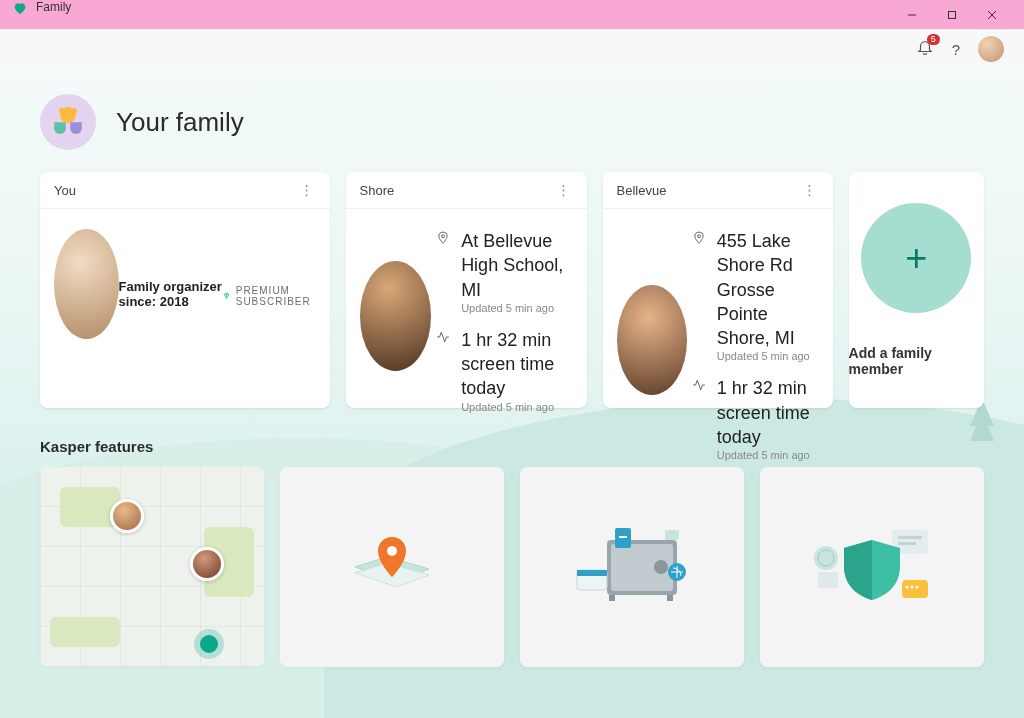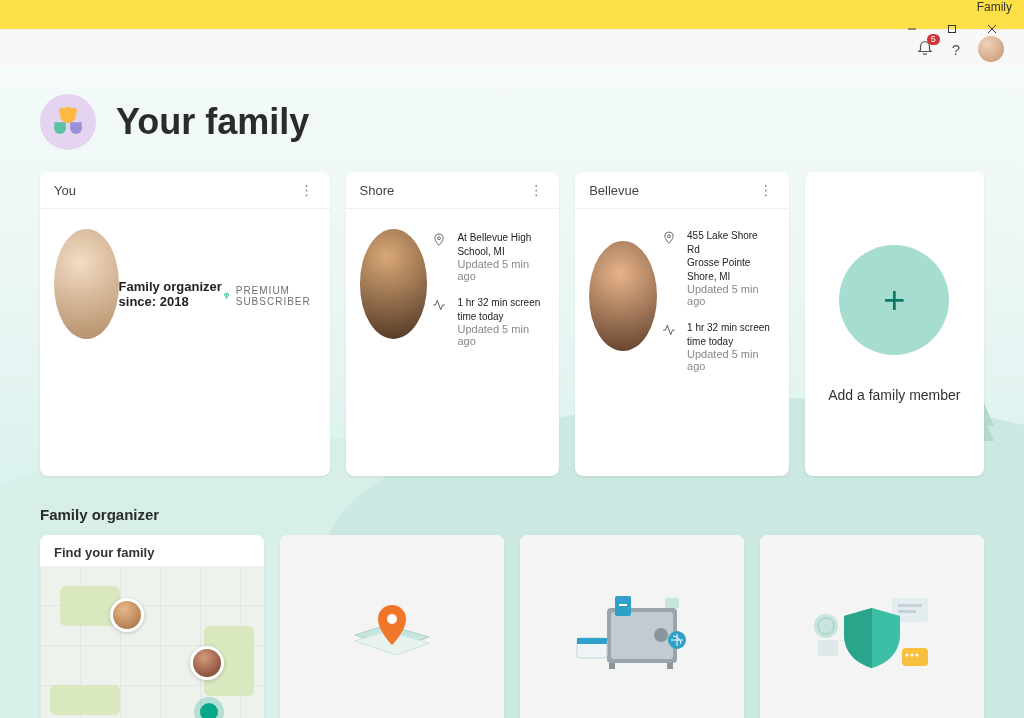--- a/index.html
+++ b/index.html
@@ -7,25 +7,24 @@
     font-family: "Segoe UI", -apple-system, sans-serif;
     background: #f8f8f8;
     width: 1024px;
     height: 718px;
     overflow: hidden;
     color: #1b1b1b;
   }
   .titlebar {
     height: 30px;
     display: flex;
-    align-items: flex-end;
+    align-items: flex-start;
     padding: 0 12px;
-    background: #fde047;
+    background: #f9a8d4;
     border-bottom: 1px solid #eee;
-    flex-direction: column;
   }
   .titlebar .heart {
     width: 16px; height: 16px;
     margin-right: 8px;
   }
   .titlebar-title { font-size: 12px; color: #333; }
   .win-controls {
     margin-left: auto;
     display: flex;
     gap: 0;
@@ -95,33 +94,33 @@
     padding: 26px 0 22px;
     position: relative;
   }
   .family-logo {
     width: 56px; height: 56px;
     border-radius: 50%;
     background: #e4d4ef;
     display: flex; align-items: center; justify-content: center;
     font-size: 26px;
   }
-  .header h1 { font-size: 36px; font-weight: 700; color: #2b2b2b; }
+  .header h1 { font-size: 26px; font-weight: 400; color: #2b2b2b; }
   .cards {
     display: flex;
     gap: 16px;
     position: relative;
     z-index: 2;
   }
   .card {
     flex: 1;
     background: #fff;
     border-radius: 8px;
     box-shadow: 0 1px 3px rgba(0,0,0,0.05), 0 1px 2px rgba(0,0,0,0.04);
-    height: 304px;
+    height: 236px;
     display: flex;
     flex-direction: column;
   }
   .card-head {
     display: flex;
     justify-content: space-between;
     align-items: center;
     padding: 10px 14px;
     border-bottom: 1px solid #f0f0f0;
     font-size: 13px;
@@ -148,40 +147,40 @@
   }
   .premium svg { width: 12px; height: 12px; }
   .info-list { width: 100%; padding: 0 4px; }
   .info-row {
     display: flex;
     gap: 10px;
     align-items: flex-start;
     margin-bottom: 14px;
   }
   .info-icon { width: 16px; flex-shrink: 0; color: #555; display:flex; justify-content:center; padding-top:2px;}
-  .info-text { font-size: 10px; color: #222; line-height: 1.35; }
+  .info-text { font-size: 18px; color: #222; line-height: 1.35; }
   .info-sub { font-size: 11px; color: #888; }
   .add-card {
     display: flex;
     flex-direction: column;
     align-items: center;
     justify-content: center;
     gap: 32px;
     cursor: pointer;
   }
   .add-circle {
     width: 110px; height: 110px;
     border-radius: 50%;
     background: #a6ddd1;
     display: flex; align-items: center; justify-content: center;
     color: #0a7a64;
     font-size: 38px;
     font-weight: 300;
   }
-  .add-label { font-size: 14px; font-weight: 400; color: #333; }
+  .add-label { font-size: 14px; font-weight: 700; color: #333; }
   .section-title { font-size: 15px; font-weight: 600; color: #2b2b2b; margin: 30px 0 12px; position:relative; z-index:2; }
   .features {
     display: flex;
     gap: 16px;
     position: relative;
     z-index: 2;
   }
   .feature {
     flex: 1;
     background: #fff;
@@ -382,25 +381,24 @@
       </div>
     </div>
 
     <div class="card add-card">
       <div class="add-circle">+</div>
       <div class="add-label">Add a family member</div>
     </div>
 
   </div>
 
-  <div class="section-title">Family organizer</div>
+  <div class="section-title">Kasper features</div>
 
   <div class="features">
     <div class="feature">
-      <div class="feature-title">Find your family</div>
       <div class="feature-body">
         <div class="map-bg"></div>
         <div class="map-blob1"></div>
         <div class="map-blob2"></div>
         <div class="map-blob3"></div>
         <div class="map-pin pin1"></div>
         <div class="map-pin pin2"></div>
         <div class="pin-me"></div>
       </div>
     </div>

